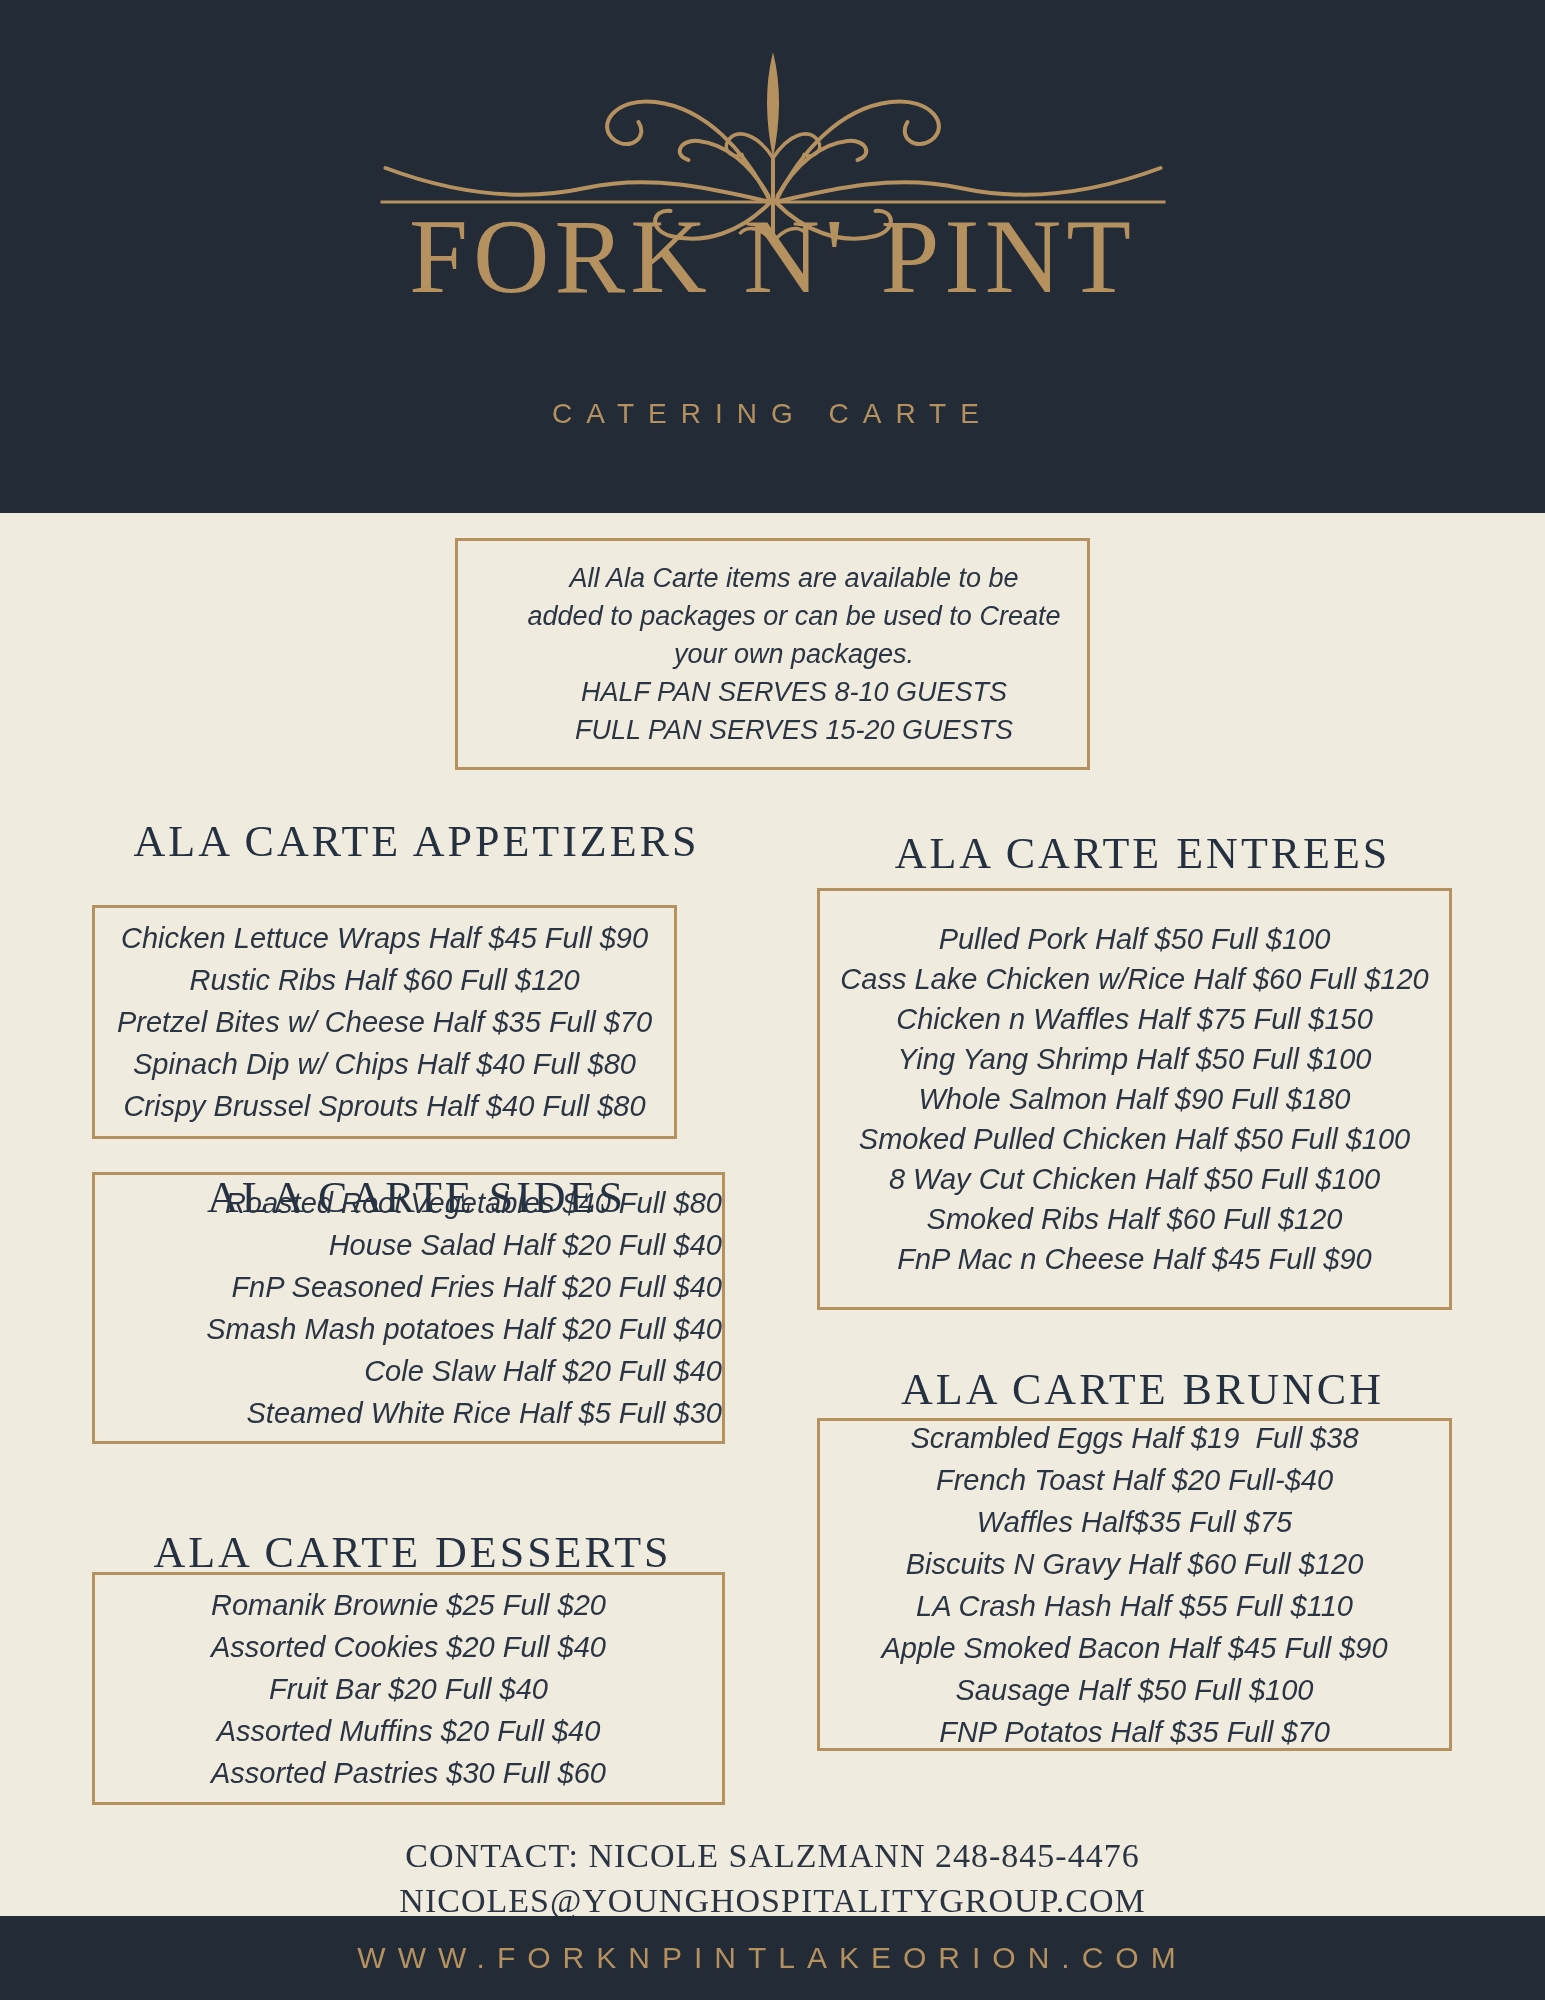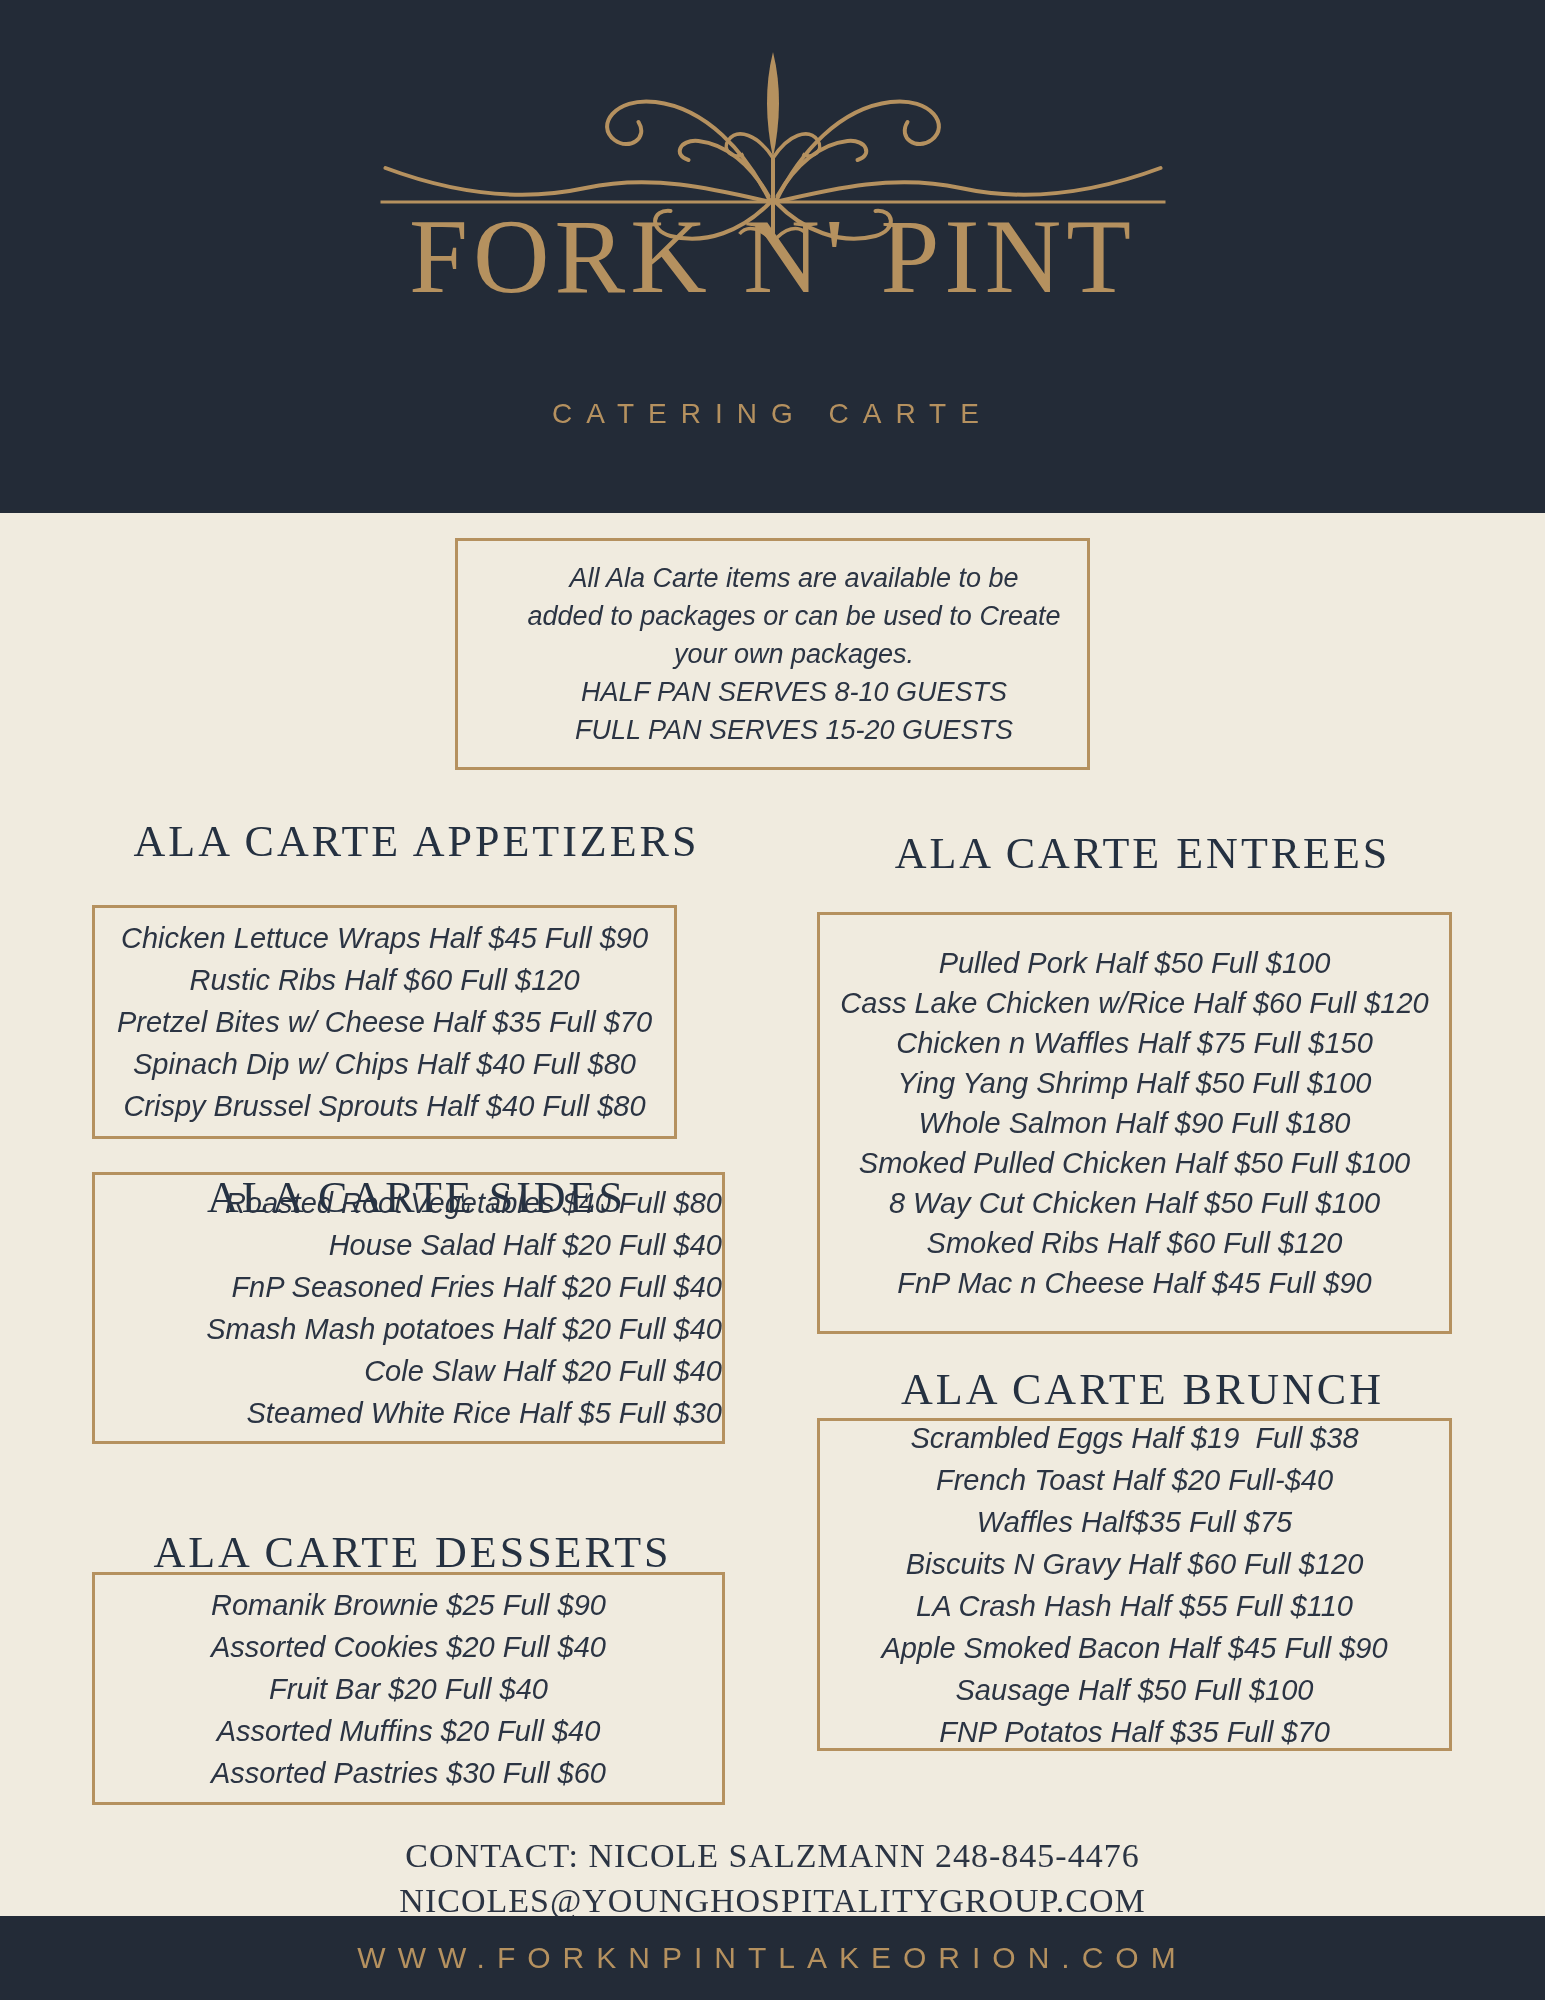--- a/index.html
+++ b/index.html
@@ -38,21 +38,21 @@
     text-align:center;font-style:italic;font-size:29px;color:#2b3443;
   }
   .item{line-height:42px;white-space:pre-wrap;}
   .t-app{left:92px;top:808px;width:633px;}
   .b-app{left:92px;top:905px;width:585px;height:234px;}
   .t-sides{left:92px;top:1164px;width:633px;}
   .b-sides{left:92px;top:1172px;width:633px;height:272px;align-items:flex-end;}
   .t-des{left:88px;top:1519px;width:633px;}
   .b-des{left:92px;top:1572px;width:633px;height:233px;}
   .t-ent{left:817px;top:820px;width:635px;}
-  .b-ent{left:817px;top:888px;width:635px;height:422px;margin-top:24px;}
+  .b-ent{left:817px;top:888px;width:635px;height:422px;}
   .b-ent .item{line-height:40px;}
   .t-bru{left:817px;top:1356px;width:635px;}
   .b-bru{left:817px;top:1418px;width:635px;height:333px;}
   
   .contact{
     position:absolute;left:0;top:1833px;width:100%;text-align:center;
     font-family:"Liberation Serif",serif;font-size:34px;line-height:45px;
     letter-spacing:1px;color:#2b3443;
   }
   .site-bar{
@@ -111,21 +111,21 @@
     <div class="item">Roasted Root Vegetables $40 Full $80</div>
     <div class="item">House Salad Half $20 Full $40</div>
     <div class="item">FnP Seasoned Fries Half $20 Full $40</div>
     <div class="item">Smash Mash potatoes Half $20 Full $40</div>
     <div class="item">Cole Slaw Half $20 Full $40</div>
     <div class="item">Steamed White Rice Half $5 Full $30</div>
   </div>
 
   <h2 class="sec-title t-des">ALA CARTE DESSERTS</h2>
   <div class="sec-box b-des">
-    <div class="item">Romanik Brownie $25 Full $90</div>
+    <div class="item">Romanik Brownie $25 Full $20</div>
     <div class="item">Assorted Cookies $20 Full $40</div>
     <div class="item">Fruit Bar $20 Full $40</div>
     <div class="item">Assorted Muffins $20 Full $40</div>
     <div class="item">Assorted Pastries $30 Full $60</div>
   </div>
 
   <h2 class="sec-title t-ent">ALA CARTE ENTREES</h2>
   <div class="sec-box b-ent">
     <div class="item">Pulled Pork Half $50 Full $100</div>
     <div class="item">Cass Lake Chicken w/Rice Half $60 Full $120</div>

